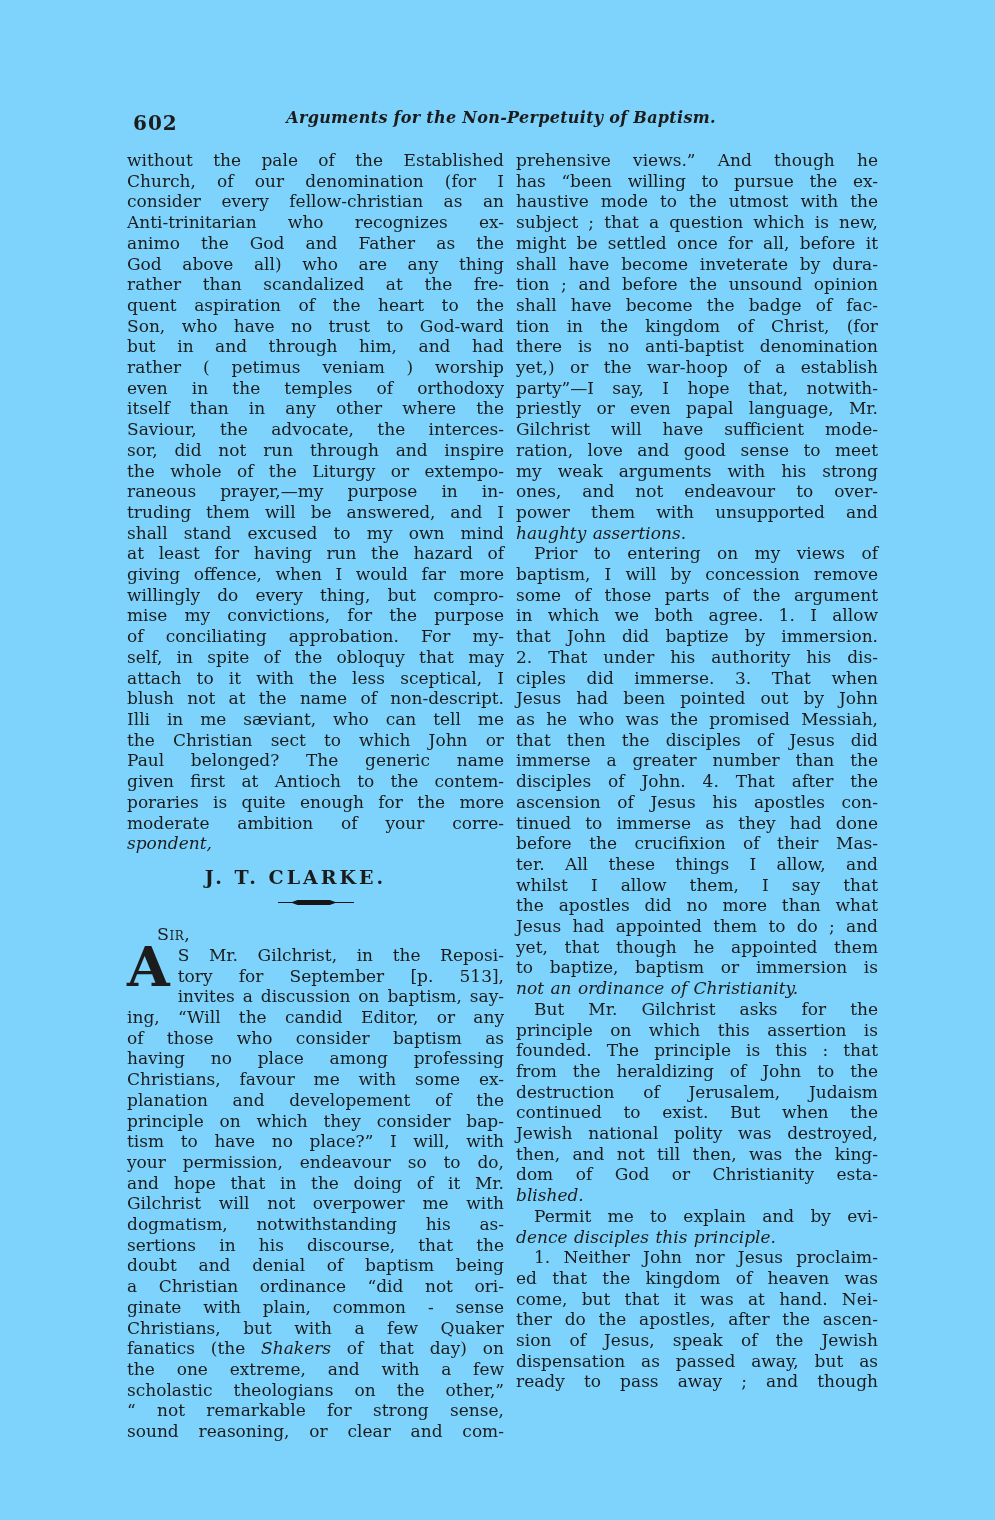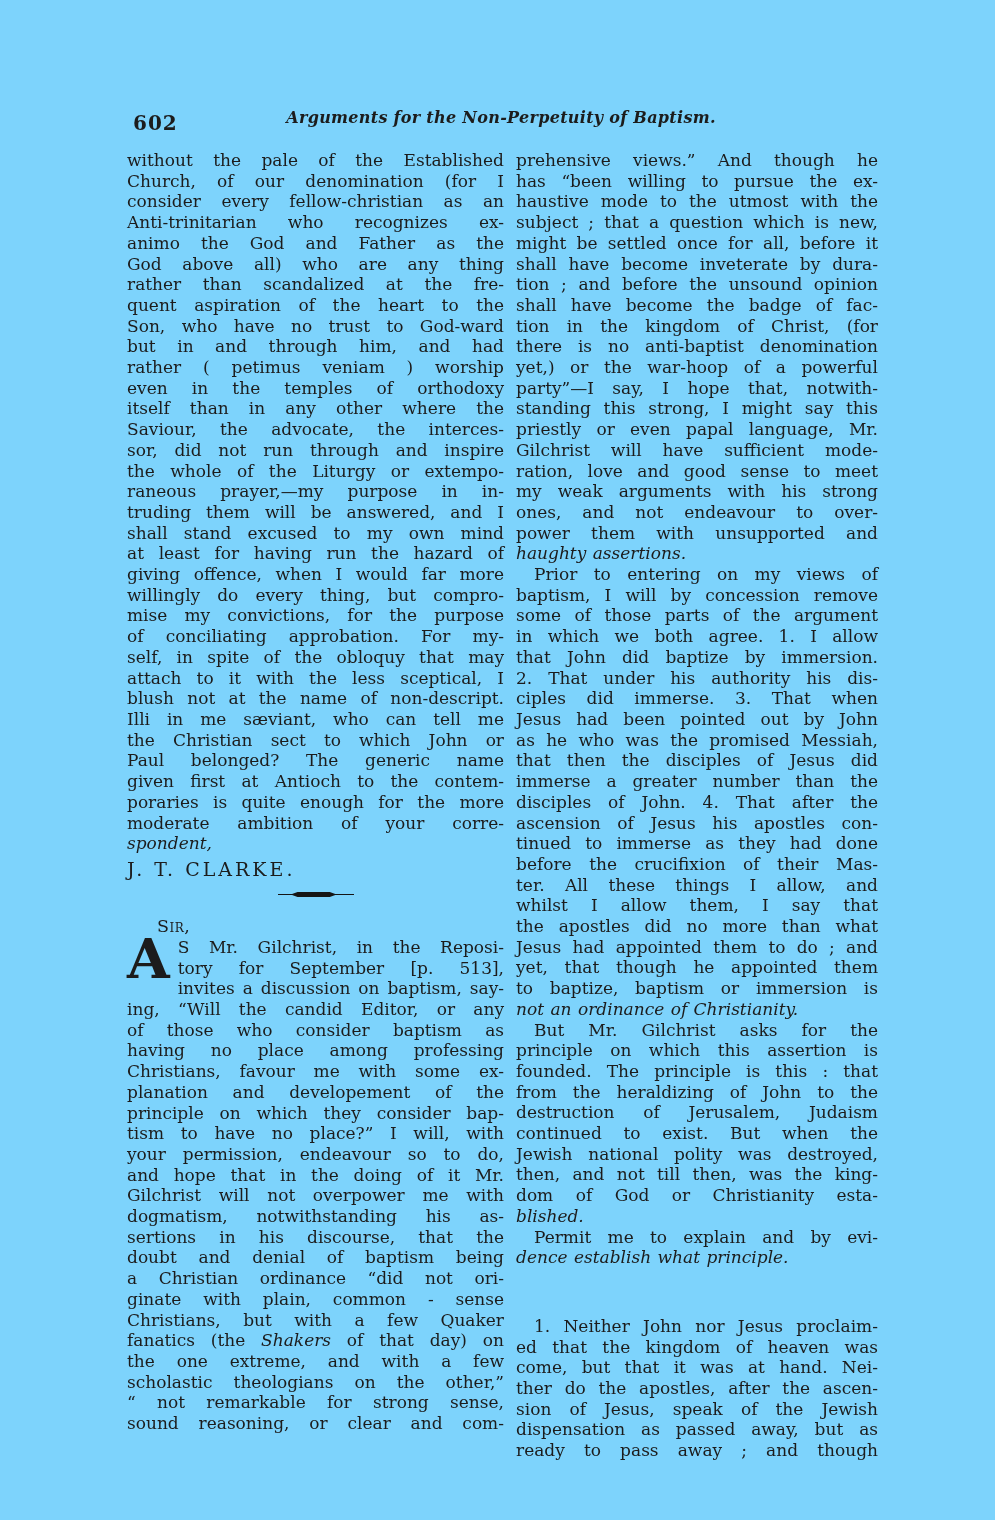--- a/index.html
+++ b/index.html
@@ -32,23 +32,23 @@
 
   .para { margin: 0; }
   .line {
     font-size: 17px; line-height: 20.7px;
     text-align: justify; text-align-last: justify;
     word-spacing: 0.06em;
   }
   .line.last { text-align-last: left; font-style: italic; }
 
   .signature {
-    font-size: 19px; line-height: 27px; font-weight: normal;
-    text-align: left; padding-right: 40px; letter-spacing: 3px;
-    margin-top: 2px;
+    font-size: 19px; line-height: 27px; font-weight: bold;
+    text-align: center; padding-right: 40px; letter-spacing: 3px;
+    margin-top: 10px;
   }
 
   .divider-row { position: relative; height: 17px; margin: 3px 0 2px; }
   .swelled-rule {
     position: absolute; left: 50%; top: 50%;
     width: 76px; height: 8px;
     transform: translate(-50%, -50%);
   }
   .swelled-rule::before {
     content: ""; position: absolute; left: 0; right: 0; top: 3.2px; height: 1.6px;
@@ -160,23 +160,22 @@
           <div class="line">prehensive views.”  And though he</div>
           <div class="line">has “been willing to pursue the ex-</div>
           <div class="line">haustive mode to the utmost with the</div>
           <div class="line">subject ; that a question which is new,</div>
           <div class="line">might be settled once for all, before it</div>
           <div class="line">shall have become inveterate by dura-</div>
           <div class="line">tion ; and before the unsound opinion</div>
           <div class="line">shall have become the badge of fac-</div>
           <div class="line">tion in the kingdom of Christ, (for</div>
           <div class="line">there is no anti-baptist denomination</div>
-          <div class="line">yet,) or the war-hoop of a powerful</div>
+          <div class="line">yet,) or the war-hoop of a establish</div>
           <div class="line">party”—I say, I hope that, notwith-</div>
-          <div class="line">standing this strong, I might say this</div>
           <div class="line">priestly or even papal language, Mr.</div>
           <div class="line">Gilchrist will have sufficient mode-</div>
           <div class="line">ration, love and good sense to meet</div>
           <div class="line">my weak arguments with his strong</div>
           <div class="line">ones, and not endeavour to over-</div>
           <div class="line">power them with unsupported and</div>
           <div class="line last">haughty assertions.</div>
         </div>
         <div class="para">
           <div class="line" style="text-indent: 18px;">Prior to entering on my views of</div>
@@ -209,24 +208,24 @@
           <div class="line">from the heraldizing of John to the</div>
           <div class="line">destruction of Jerusalem, Judaism</div>
           <div class="line">continued to exist.  But when the</div>
           <div class="line">Jewish national polity was destroyed,</div>
           <div class="line">then, and not till then, was the king-</div>
           <div class="line">dom of God or Christianity esta-</div>
           <div class="line last">blished.</div>
         </div>
         <div class="para">
           <div class="line" style="text-indent: 18px;">Permit me to explain and by evi-</div>
-          <div class="line last">dence establish what principle.</div>
-        </div>
-        <div class="para">
-          <div class="line" style="text-indent: 18px; margin-top: 48px;">1. Neither John nor Jesus proclaim-</div>
+          <div class="line last">dence disciples this principle.</div>
+        </div>
+        <div class="para">
+          <div class="line" style="text-indent: 18px;">1. Neither John nor Jesus proclaim-</div>
           <div class="line">ed that the kingdom of heaven was</div>
           <div class="line">come, but that it was at hand.  Nei-</div>
           <div class="line">ther do the apostles, after the ascen-</div>
           <div class="line">sion of Jesus, speak of the Jewish</div>
           <div class="line">dispensation as passed away, but as</div>
           <div class="line">ready to pass away ; and though</div>
         </div>
       </section>
   </main>
 </div>

